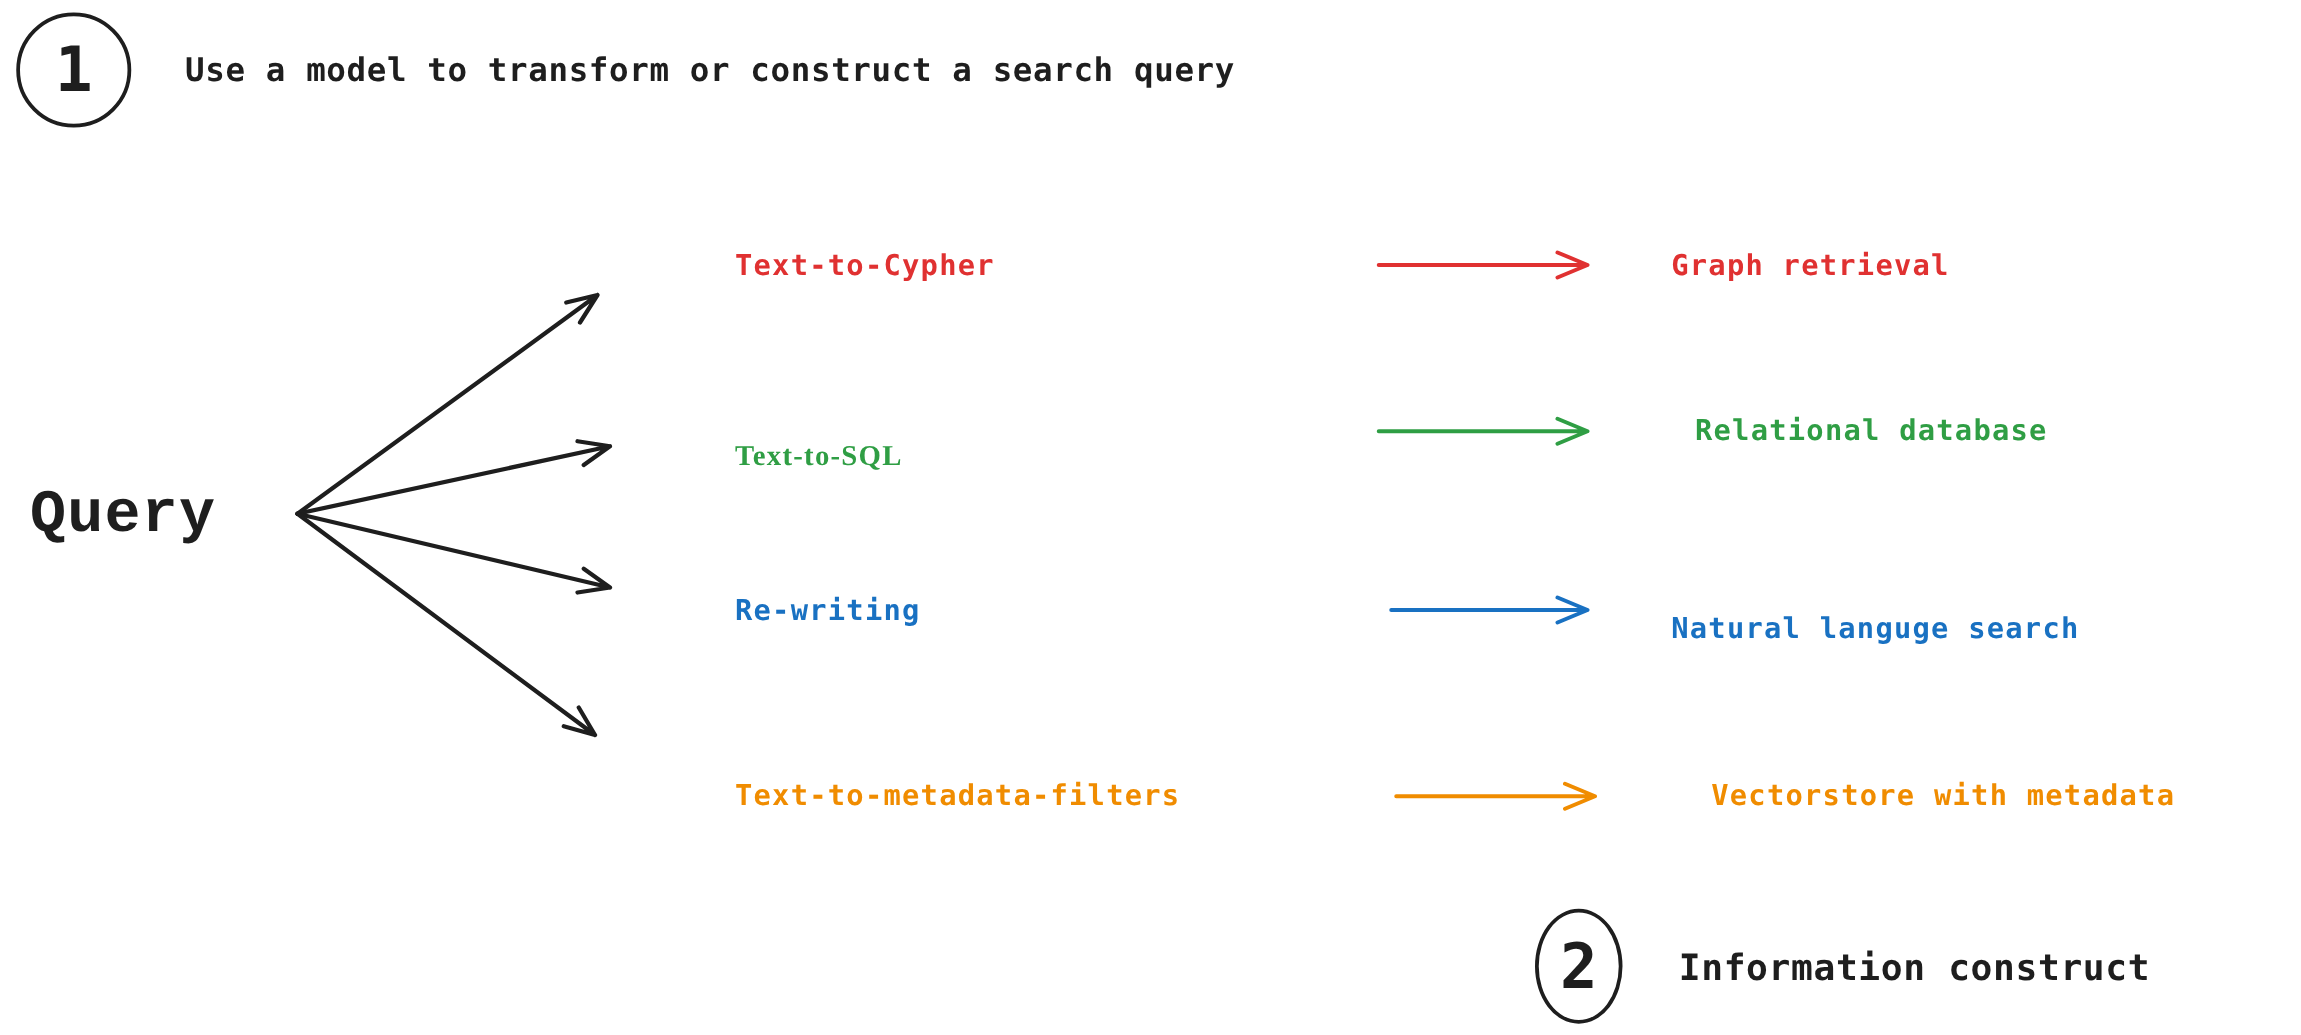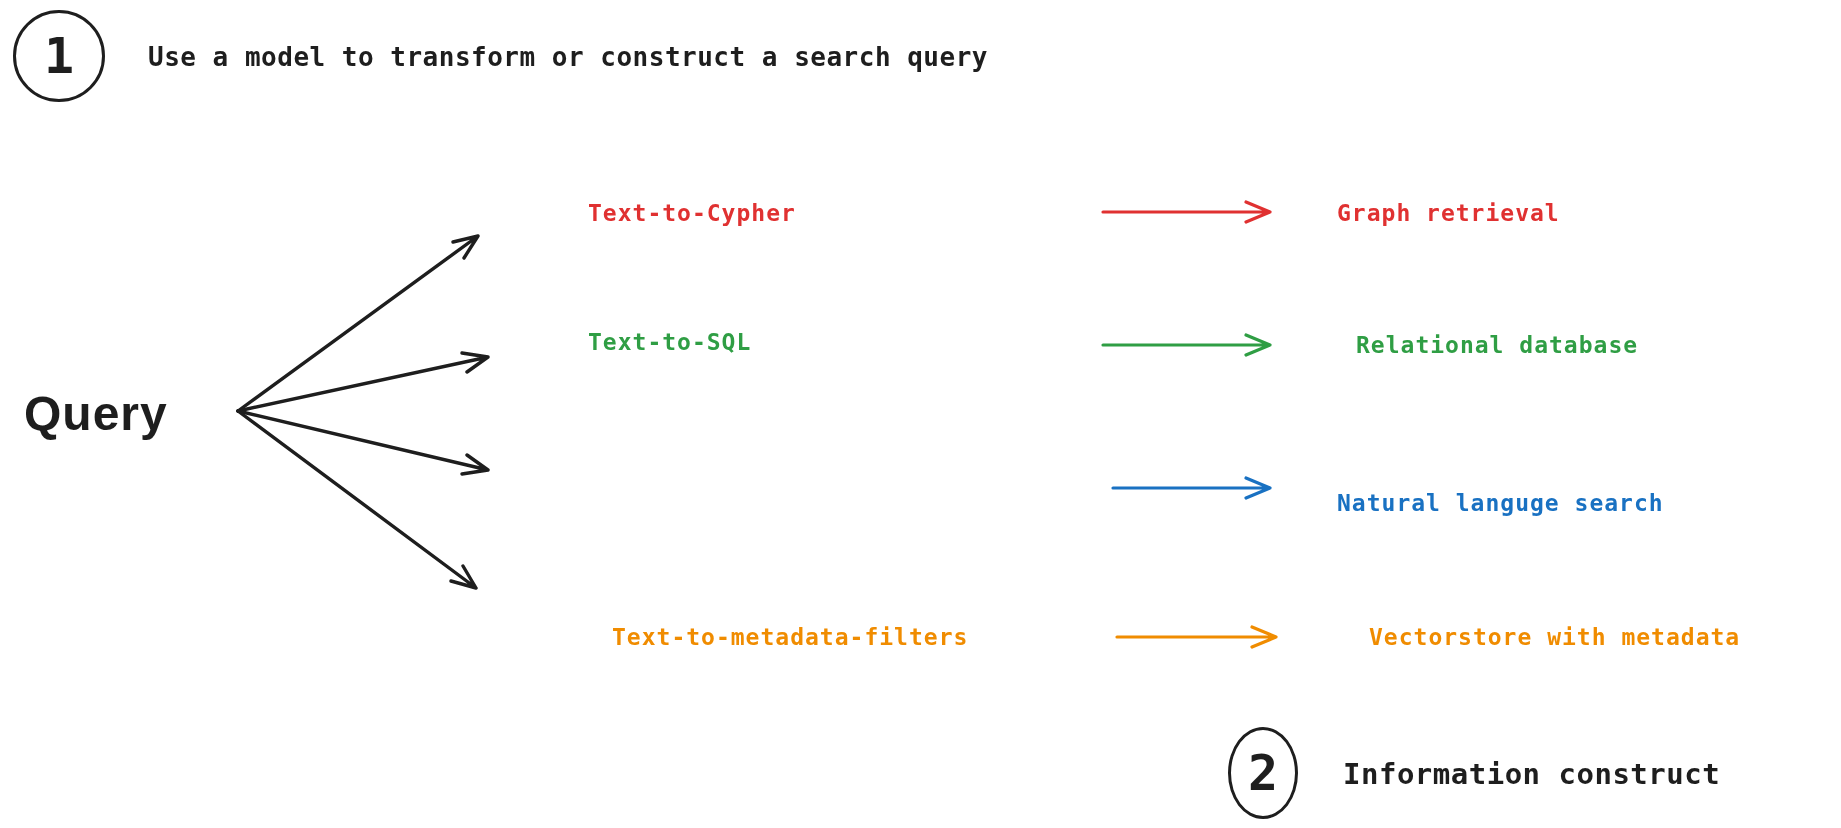--- a/index.html
+++ b/index.html
@@ -34,38 +34,38 @@
     white-space:nowrap;
     letter-spacing:0.5px;
   }
   .heading-1{left:148px;top:57px;}
   .heading-2{left:1343px;top:774px;font-size:29px;}
   .query-label{
     position:absolute;
     left:24px;top:413px;
     transform:translateY(-50%);
     color:#1e1e1e;
-    font-family:Liberation Sans, sans-serif;
+    font-family:Liberation Mono, monospace;
     font-weight:700;
     font-size:48px;
     letter-spacing:1px;
     white-space:nowrap;
   }
   .mono-label{
     position:absolute;
     transform:translateY(-50%);
     font-weight:700;
     font-size:23px;
     letter-spacing:1px;
     white-space:nowrap;
   }
   .m0{left:588px;top:213px;}
-  .m1{left:588px;top:342px;}
+  .m1{left:588px;top:365px;font-family:Liberation Serif, serif;}
   .m2{left:588px;top:489px;}
-  .m3{left:588px;top:637px;margin-left:24px;}
+  .m3{left:588px;top:637px;}
   .t0{left:1337px;top:213px;}
   .t1{left:1356px;top:345px;}
   .t2{left:1337px;top:489px;margin-top:14px;}
   .t3{left:1345px;top:637px;margin-left:24px;}
 </style>
 </head>
 <body>
 
 <div class="canvas">
 
@@ -94,20 +94,21 @@
 
   <div class="step-circle circle-1">
     <span>1</span>
   </div>
   <div class="heading heading-1">Use a model to transform or construct a search query</div>
 
   <div class="query-label">Query</div>
 
   <div class="mono-label m0" style="color: rgb(224, 49, 49);">Text-to-Cypher</div>
   <div class="mono-label m1" style="color: rgb(47, 158, 68);">Text-to-SQL</div>
+  <div class="mono-label m2" style="color: rgb(25, 113, 194);">Re-writing</div>
   <div class="mono-label m3" style="color: rgb(240, 140, 0);">Text-to-metadata-filters</div>
 
   <div class="mono-label t0" style="color: rgb(224, 49, 49);">Graph retrieval</div>
   <div class="mono-label t1" style="color: rgb(47, 158, 68);">Relational database</div>
   <div class="mono-label t2" style="color: rgb(25, 113, 194);">Natural languge search</div>
   <div class="mono-label t3" style="color: rgb(240, 140, 0);">Vectorstore with metadata</div>
 
   <div class="step-circle circle-2">
     <span>2</span>
   </div>

